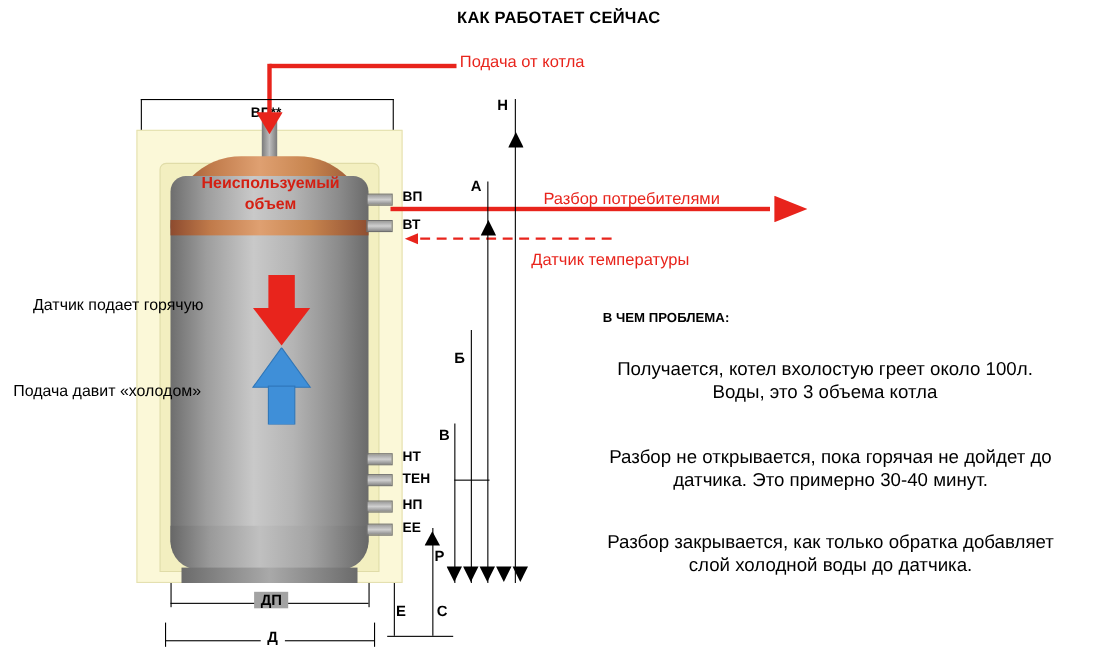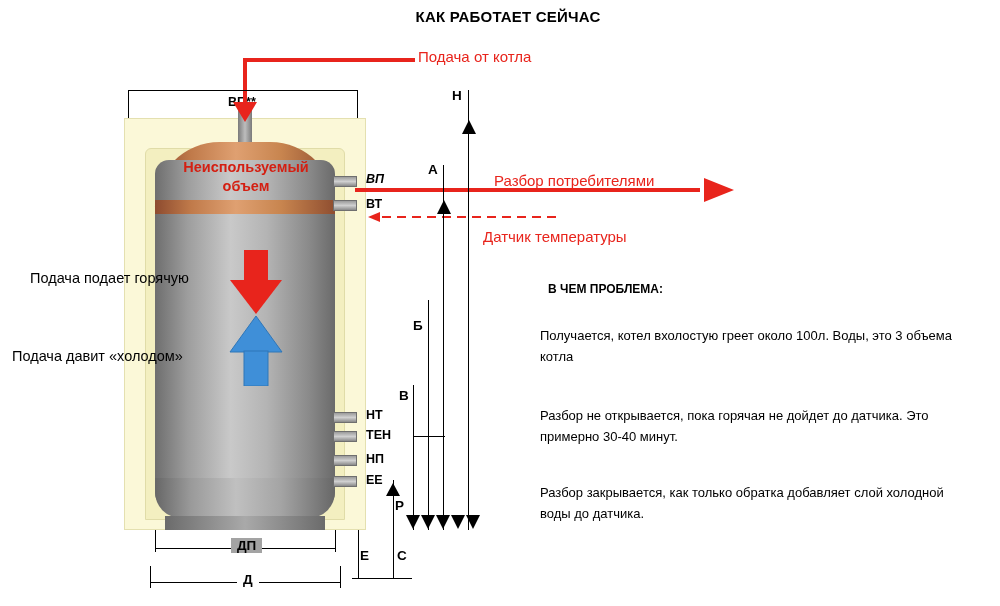--- a/index.html
+++ b/index.html
@@ -67,40 +67,40 @@
   
   .red{background:#e8241c;}
   .redtxt{color:#e8241c;}
   .h-line{height:4px;}
   .v-line{width:4px;}
   .dim-lbl{font-size:13.5px;font-weight:bold;}
   .thin{height:1px;background:#000;}
   .thinv{width:1px;background:#000;}
   
   .prob-head{font-weight:bold;font-size:12px;}
-  .prob-p{font-size:13px;line-height:21px;}
+  .prob-p{font-size:17px;line-height:21px;text-align:center;}
 </style>
 </head>
 <body>
 
 <div class="abs title">КАК РАБОТАЕТ СЕЙЧАС</div>
 
 <div class="abs insul"></div>
 <div class="abs insul-inner"></div>
 <div class="abs neck"></div>
 <div class="abs tank-top"></div>
 <div class="abs tank-body"></div>
 <div class="abs hot-band"></div>
 <div class="abs tank-bottom-cap"></div>
 <div class="abs foot"></div>
 
 <div class="abs unused-label">Неиспользуемый объем</div>
 
 <div class="abs port" style="left:333px;top:176px;"></div>
-<div class="abs port-lbl" style="left:366px;top:172px;font-style:italic;">ВП</div>
+<div class="abs port-lbl" style="left:366px;top:172px;">ВП</div>
 
 <div class="abs port" style="left:333px;top:200px;"></div>
 <div class="abs port-lbl" style="left:366px;top:197px;">ВТ</div>
 
 <div class="abs port" style="left:333px;top:412px;"></div>
 <div class="abs port-lbl" style="left:366px;top:408px;">НТ</div>
 
 <div class="abs port" style="left:333px;top:431px;"></div>
 <div class="abs port-lbl" style="left:366px;top:428px;">ТЕН</div>
 
@@ -133,21 +133,21 @@
 
 <svg class="abs" style="left:228px;top:250px;" width="56" height="65">
   <rect x="16" y="0" width="24" height="34" fill="#e8241c"></rect>
   <polygon points="28,64 2,30 54,30" fill="#e8241c"></polygon>
 </svg>
 <svg class="abs" style="left:228px;top:316px;" width="56" height="70">
   <polygon points="28,0 2,36 54,36" fill="#3f8fd8" stroke="#2f76b8" stroke-width="1"></polygon>
   <rect x="16" y="35" width="24" height="35" fill="#3f8fd8" stroke="#2f76b8" stroke-width="1"></rect>
 </svg>
 
-<div class="abs" style="left:30px;top:270px;font-size:14.5px;">Подача подает горячую</div>
+<div class="abs" style="left:30px;top:270px;font-size:14.5px;">Датчик подает горячую</div>
 <div class="abs" style="left:12px;top:348px;font-size:14.5px;">Подача давит «холодом»</div>
 
 <div class="abs thin" style="left:128px;top:90px;width:230px;"></div>
 <div class="abs thinv" style="left:128px;top:90px;height:28px;"></div>
 <div class="abs thinv" style="left:357px;top:90px;height:28px;"></div>
 
 <div class="abs thinv" style="left:468px;top:90px;height:440px;"></div>
 <div class="abs dim-lbl" style="left:452px;top:88px;">Н</div>
 <svg class="abs" style="left:462px;top:120px;" width="14" height="16">
     <polygon points="7,0 0,14 14,14" fill="#000"></polygon>

